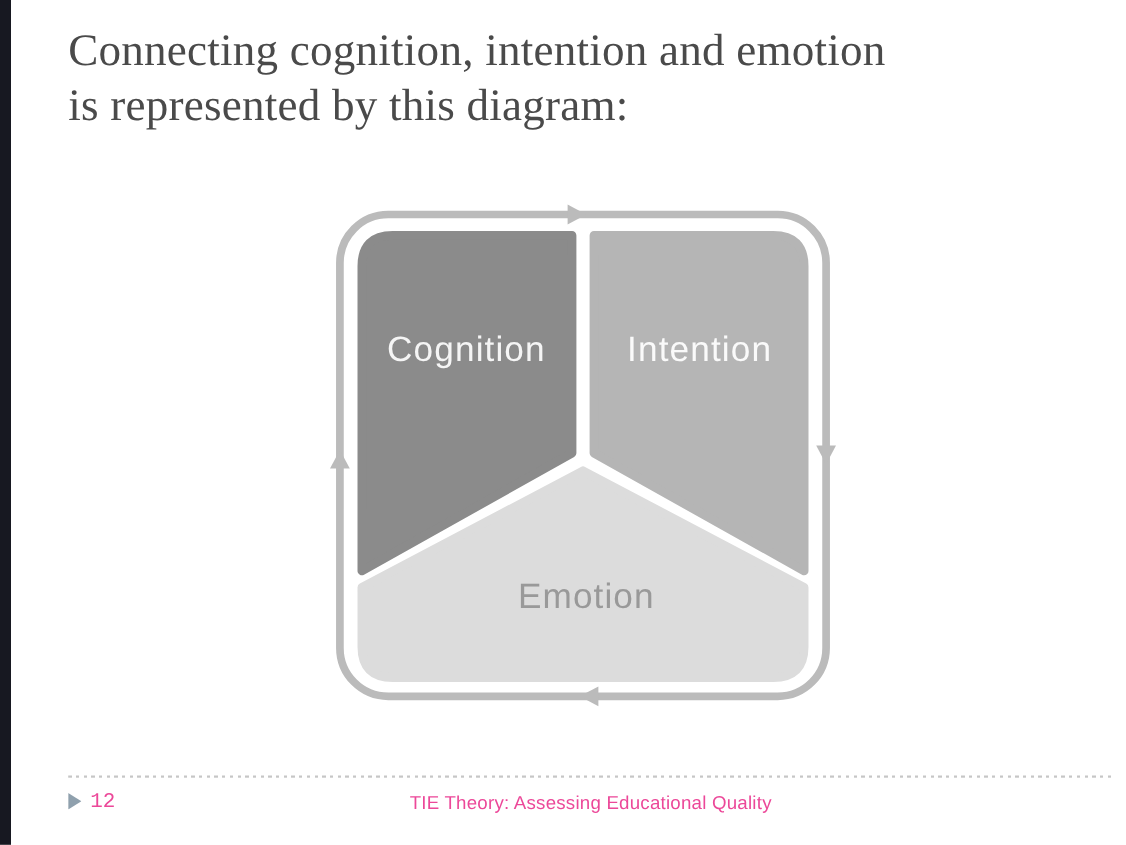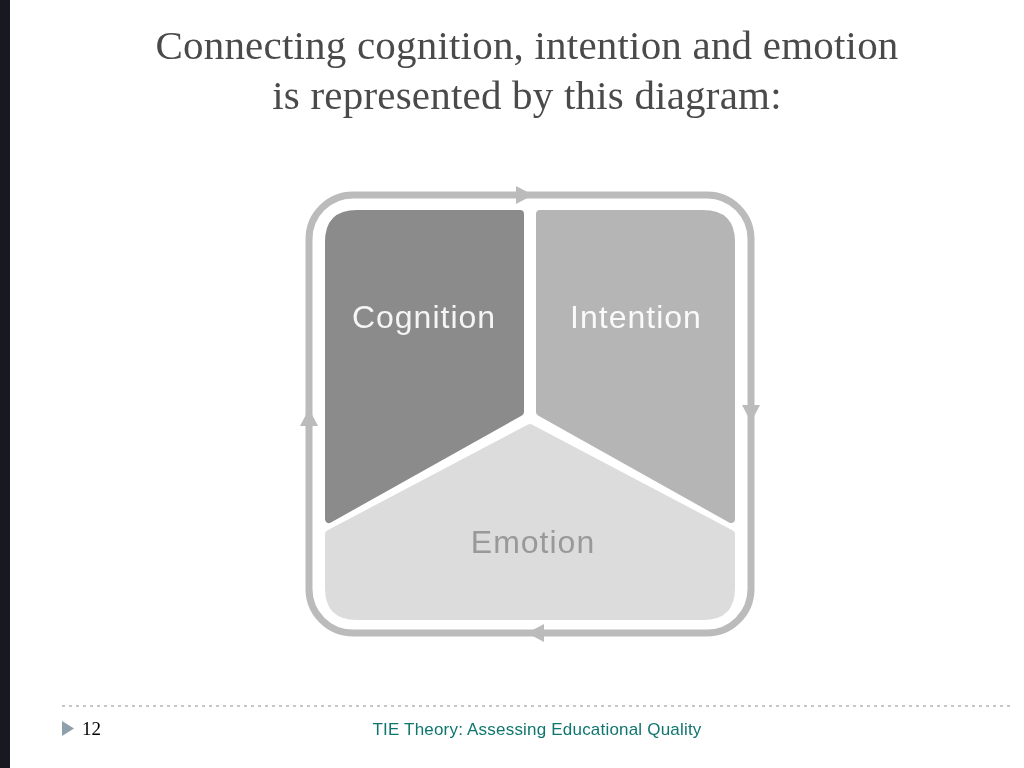--- a/index.html
+++ b/index.html
@@ -22,21 +22,20 @@
     left: 62px; top: 20px;
     width: 930px;
     margin: 0;
     font-family: "Liberation Serif", serif;
     font-weight: normal;
     font-size: 41px;
     line-height: 50px;
     color: #4a4a4a;
     white-space: pre-line;
     letter-spacing: 0.2px;
-    text-align: center;
   }
   .diagram-wrap {
     position: absolute;
     left: 300px; top: 185px;
     width: 460px; height: 462px;
   }
   .diagram-wrap svg { display: block; width: 100%; height: 100%; }
   .cycle-loop {
     fill: none;
     stroke-width: 7px;
@@ -63,30 +62,30 @@
   }
   .footer-marker {
     position: absolute;
     left: 0; top: 5px;
     width: 12px; height: 15px;
   }
   .page-number {
     position: absolute;
     left: 20px; top: 2px;
     font-size: 19px;
-    color: #000000;
-    font-family: Liberation Serif, serif;
+    color: #ec4899;
+    font-family: Liberation Mono, monospace;
   }
   .footer-title {
     position: absolute;
     left: 0; top: 4px;
     width: 100%;
     text-align: center;
     font-size: 17px;
-    color: #0f766e;
+    color: #ec4899;
     letter-spacing: 0.2px;
   }
 </style>
 </head>
 <body>
 
 <div class="accent-bar"></div>
 
 <h1 class="slide-title">Connecting cognition, intention and emotion
 is represented by this diagram:</h1>

